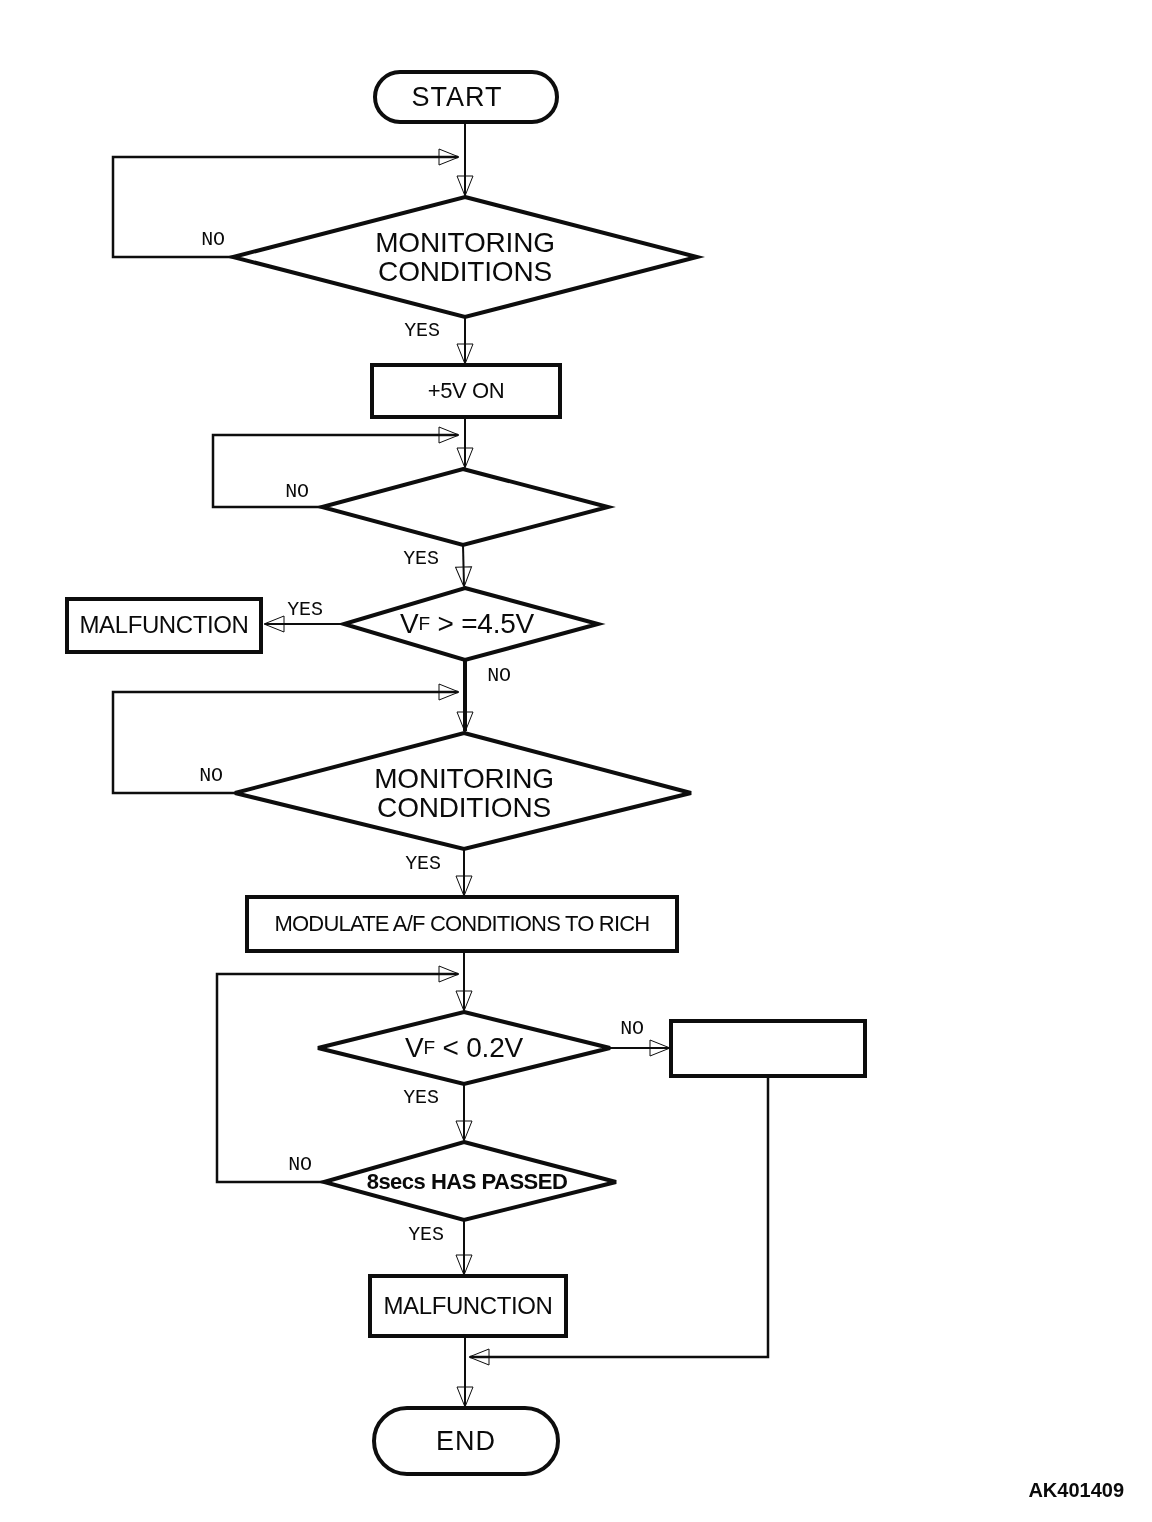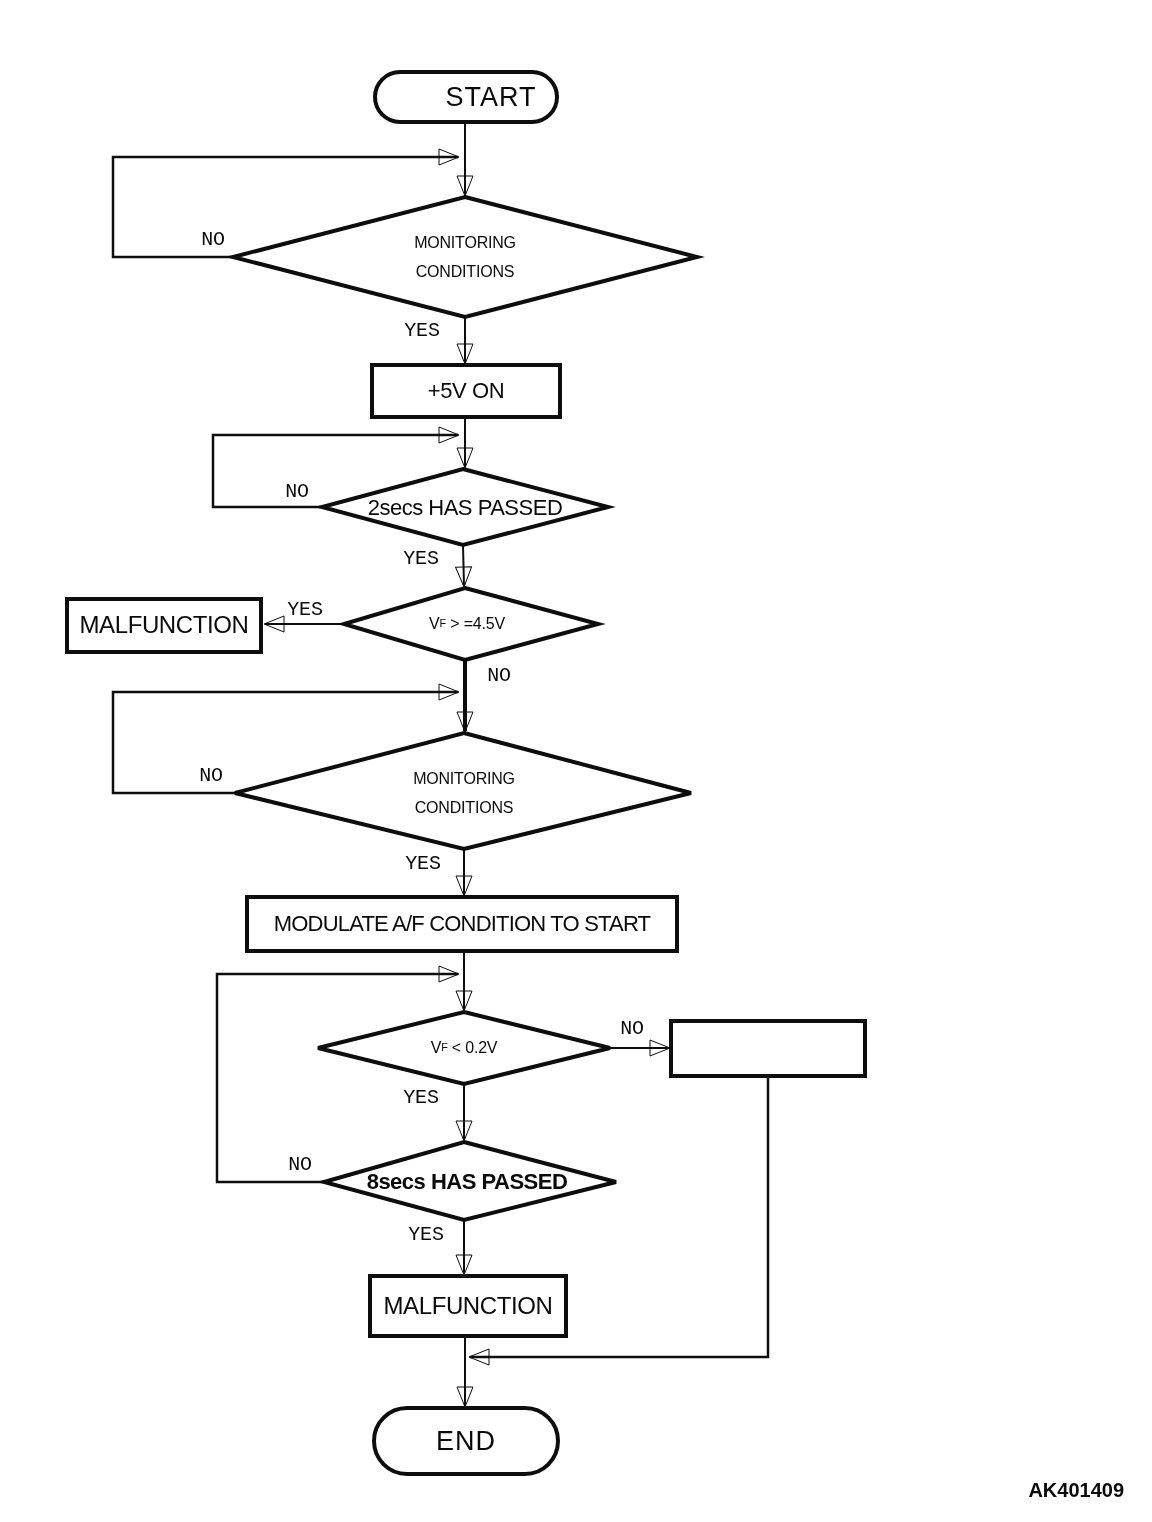--- a/index.html
+++ b/index.html
@@ -11,21 +11,21 @@
   .wires path, .wires polyline { fill:none; stroke:#0d0d0d; }
   .wires .w2   { stroke-width:2; }
   .wires .w25  { stroke-width:2.5; }
   .wires .w4   { stroke-width:4; }
   .wires .shape { fill:#ffffff; stroke:#0d0d0d; stroke-width:4; }
   .lbl {
     position:absolute; display:flex; align-items:center; justify-content:center;
     text-align:center; white-space:pre; line-height:1.2; letter-spacing:-0.2px;
   }
   .edge-lbl  { font-size:20px;font-family:Liberation Mono, monospace; }
-  .node-big  { font-size:16px;text-align:right; }
+  .node-big  { font-size:28px;text-align:right; }
   .node-med  { font-size:22px; letter-spacing:-0.5px; }
   .node-box  { font-size:24px; letter-spacing:-0.4px; }
   .terminator{ font-size:27px; letter-spacing:1px; }
   .modulate  { font-size:22px; letter-spacing:-0.8px; }
   .good      { font-size:26px; letter-spacing:0.5px; }
   .twoline div { line-height:29px; }
   .sub { font-size:0.68em; }
   .figcode { font-size:20px; font-weight:bold; justify-content:flex-end; letter-spacing:0; }
 </style>
 </head>
@@ -66,43 +66,42 @@
     <rect class="shape" x="67" y="599" width="194" height="53"></rect>
     <polygon class="shape" points="464,733 691,793 464,849 235,793"></polygon>
     <rect class="shape" x="247" y="897" width="430" height="54"></rect>
     <polygon class="shape" points="464,1012 610,1048 464,1084 318,1048"></polygon>
     <rect class="shape" x="671" y="1021" width="194" height="55"></rect>
     <polygon class="shape" points="464,1142 616,1182 464,1220 324,1182"></polygon>
     <rect class="shape" x="370" y="1276" width="196" height="60"></rect>
     <rect class="shape" x="374" y="1408" width="184" height="66" rx="33" ry="33"></rect>
   </svg>
 
-  <div class="lbl terminator" style="left:392px; top:72px; width:182px; height:50px;padding-left:8px;">START</div>
+  <div class="lbl terminator" style="left:358px; top:72px; width:182px; height:50px;padding-left:8px;">START</div>
 
   <div class="lbl node-big twoline" style="left:315px; top:227px; width:300px; height:60px; flex-direction:column;">
     <div>MONITORING</div>
     <div>CONDITIONS</div>
   </div>
 
   <div class="lbl node-box" style="left:372px; top:365px; width:188px; height:52px; font-size:22px;">+5V ON</div>
 
-  <div class="lbl node-med" style="left:330px; top:494px; width:270px; height:28px;">2secs HAS PASSED</div>
 
   <div class="lbl node-big" style="left:367px; top:609px; width:200px; height:30px;">
     <span>V</span><span class="sub">F</span><span> &gt; =4.5V</span>
   </div>
 
   <div class="lbl node-box" style="left:67px; top:599px; width:194px; height:53px;">MALFUNCTION</div>
 
   <div class="lbl node-big twoline" style="left:314px; top:763px; width:300px; height:60px; flex-direction:column;">
     <div>MONITORING</div>
     <div>CONDITIONS</div>
   </div>
 
-  <div class="lbl modulate" style="left:249px; top:897px; width:426px; height:54px;">MODULATE A/F CONDITION TO START</div>
+  <div class="lbl modulate" style="left:249px; top:897px; width:426px; height:54px;">MODULATE A/F CONDITIONS TO RICH</div>
 
   <div class="lbl node-big" style="left:364px; top:1033px; width:200px; height:30px;">
     <span>V</span><span class="sub">F</span><span> &lt; 0.2V</span>
   </div>
 
 
   <div class="lbl node-med" style="left:337px; top:1168px; width:260px; height:28px;font-weight:bold;">8secs HAS PASSED</div>
 
   <div class="lbl node-box" style="left:370px; top:1276px; width:196px; height:60px;">MALFUNCTION</div>
 

